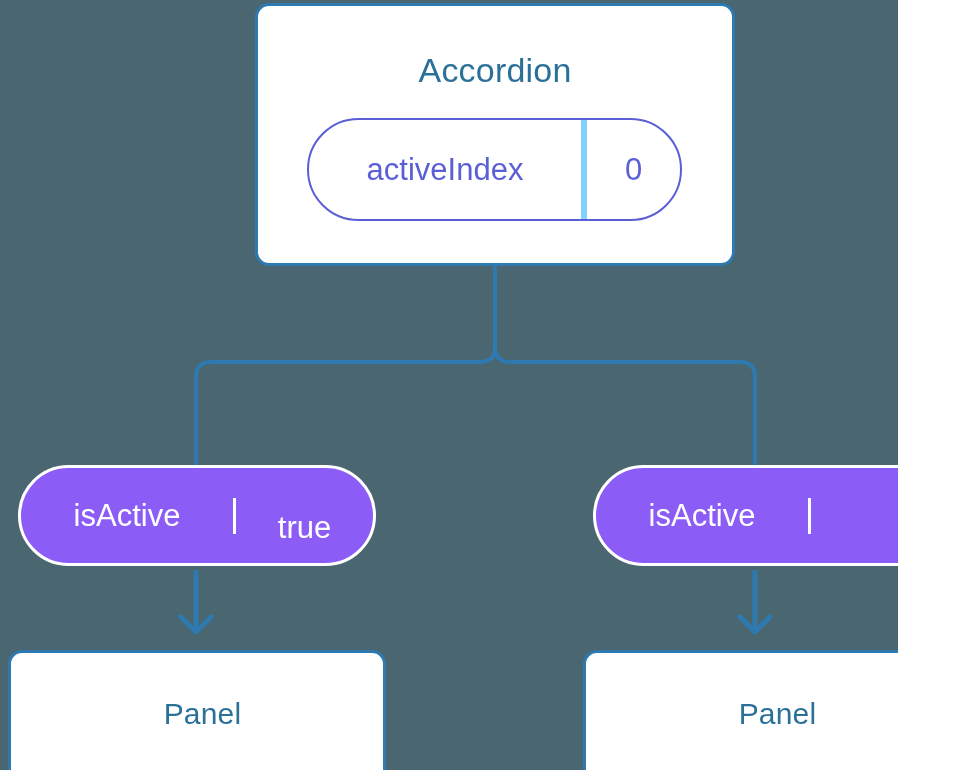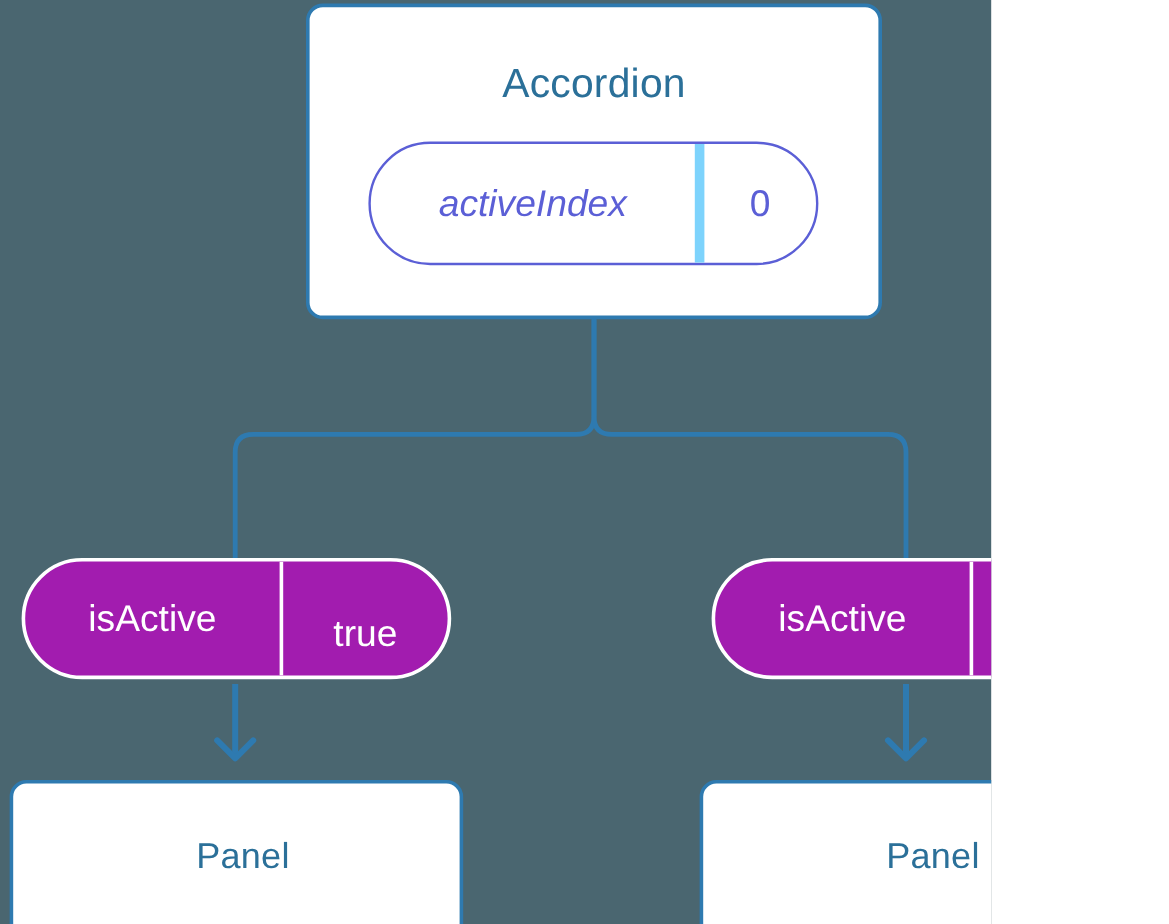--- a/index.html
+++ b/index.html
@@ -2,21 +2,21 @@
 <html><head>
 <meta charset="utf-8">
 <style>
   html, body {
     margin: 0;
     padding: 0;
     background: #ffffff;
   }
   #canvas {
     position: relative;
-    width: 826px;
+    width: 898px;
     height: 770px;
     background: #4a6670;
     overflow: hidden;
     font-family: "Liberation Sans", sans-serif;
     -webkit-font-smoothing: antialiased;
   }
 
   
   #connectors {
     position: absolute;
@@ -94,32 +94,32 @@
     top: 118px;
     width: 375px;
     height: 103px;
     border: 2px solid #5b5fd6;
     background: transparent;
     color: #5b5fd6;
     font-size: 31px;
   }
   #activeindex-pill .pill-key {
     width: 278px;
-    border-right: 8px solid #7dd3fc;
-    font-style: italic;
+    border-right: 6px solid #7dd3fc;
   }
   #activeindex-pill .pill-val { flex: 1; }
 
   
   .pill-filled {
-    background: #a21caf;
+    background: #8b5cf6;
     border: 3px solid #ffffff;
     color: #ffffff;
     font-size: 31px;
     height: 101px;
+    align-items: center;
   }
   .pill-filled .pill-key {
     border-right: 3px solid #ffffff;
   }
   .pill-filled .pill-val { flex: 1; margin-top: 24px; }
 
   #isactive-true-pill  { left: 18px;  top: 465px; width: 358px; }
   #isactive-true-pill  .pill-key { width: 215px; }
 
   #isactive-false-pill { left: 593px; top: 465px; width: 368px; }

